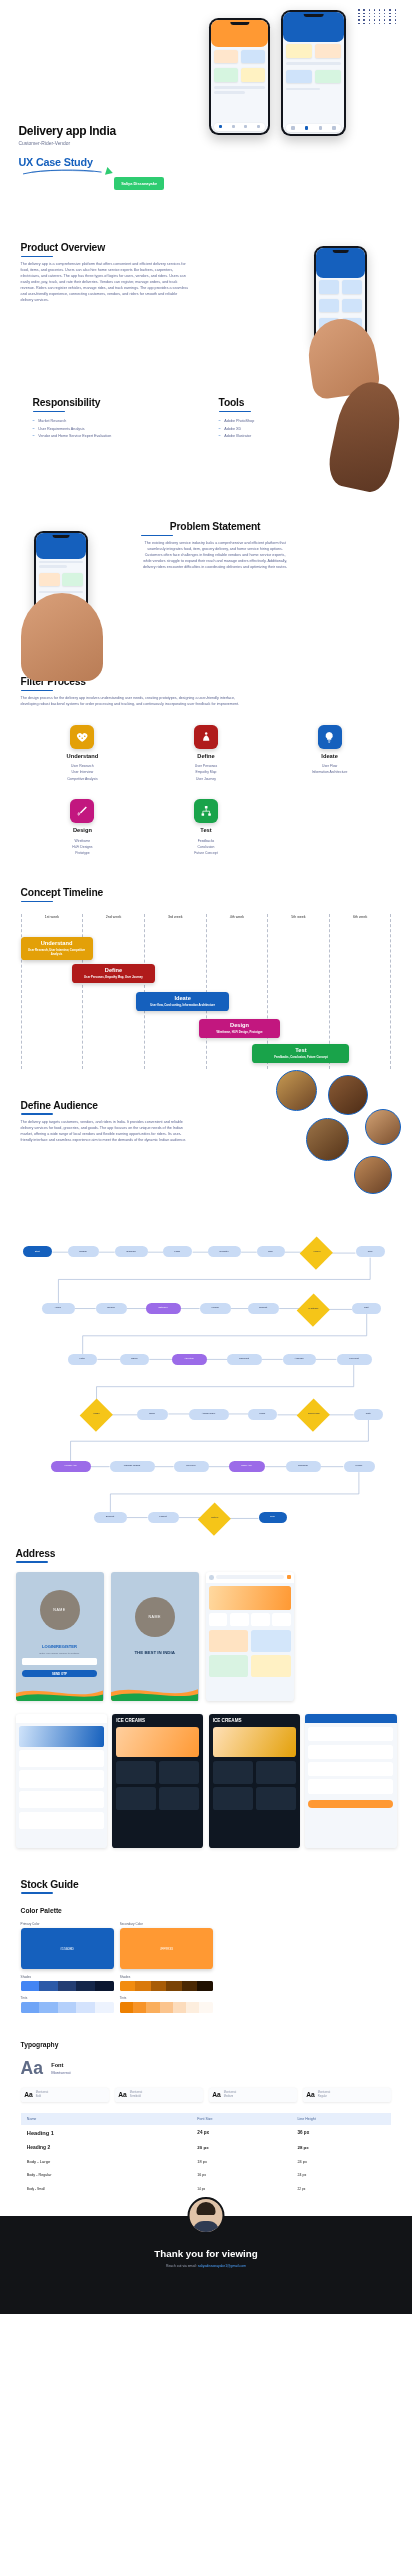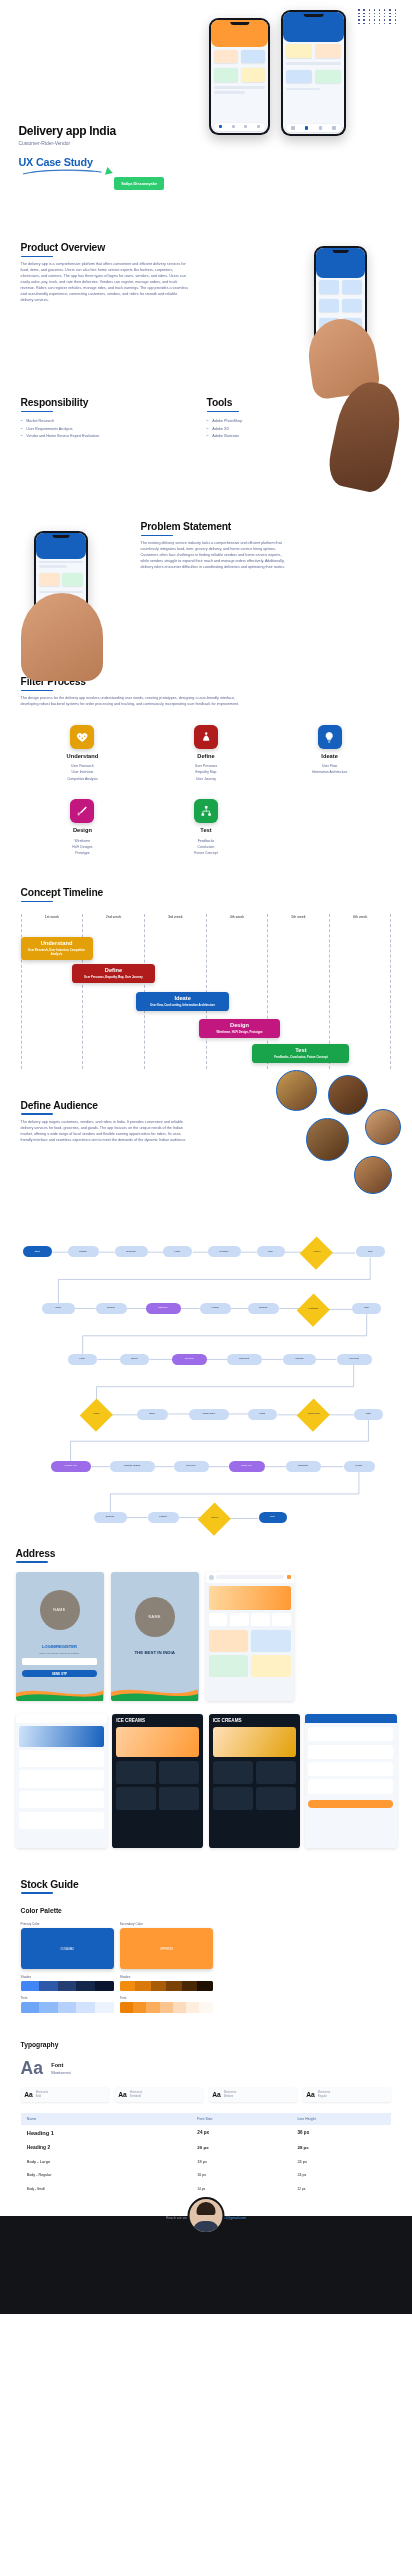--- a/index.html
+++ b/index.html
@@ -268,42 +268,42 @@
             <i class="on"></i>
             <i></i>
             <i></i>
           </div>
       </div>
     </div>
     <div class="hand" style="right:36px; top:77px; width:67px; height:77px; border-radius:50% 50% 20% 20%; transform:rotate(-8deg);"></div>
   </section>
 
   <section class="row2" style="padding:0 20.6px; height:124px; display:flex; gap:31px;">
-    <div style="width:155px;">
+    <div style="width:155px;margin-left:12px;">
       <div class="sec-title">Responsibility</div>
       <div class="sec-rule"></div>
       <ul class="bullets" style="margin-top:7.2px;">
         <li>Market Research</li>
         <li>User Requirements Analysis</li>
         <li>Vendor and Home Service Expert Evaluation</li>
       </ul>
     </div>
     <div style="width:113px;">
       <div class="sec-title">Tools</div>
       <div class="sec-rule"></div>
       <ul class="bullets" style="margin-top:7.2px;">
         <li>Adobe PhotoShop</li>
         <li>Adobe XD</li>
         <li>Adobe Illustrator</li>
       </ul>
     </div>
     <div class="hand" style="position:absolute; right:15.5px; top:-15.5px; width:62px; height:108px; background:linear-gradient(160deg,#8d5a3c,#5d3723); border-radius:45% 45% 28% 28%; transform:rotate(12deg);"></div>
   </section>
 
-  <section class="row2" style="padding:0 20.6px; height:155px;">
+  <section class="row2" style="padding:0 20.6px; height:155px;text-align:center;">
     <div style="margin-left:120px; width:149px;">
       <div class="sec-title">Problem Statement</div>
       <div class="sec-rule"></div>
       <p class="sec-body">The existing delivery service industry lacks a comprehensive and efficient platform that seamlessly integrates food, item, grocery delivery, and home service hiring options. Customers often face challenges in finding reliable vendors and home service experts, while vendors struggle to expand their reach and manage orders effectively. Additionally, delivery riders encounter difficulties in coordinating deliveries and optimizing their routes.</p>
     </div>
     <div class="phone" style="left:34px; top:10.3px; width:54px; height:101px;">
       <div class="scr">
         <div class="notch"></div>
         <div class="p-head" style="height:26%; background:#1560BD;"></div>
         <div class="p-bar"></div>
@@ -866,20 +866,21 @@
         </tr>
       </tbody>
     </table>
   </section>
 
   <footer class="footer">
     <div class="avatar">
       <span class="h"></span>
         <span class="b"></span>
     </div>
+    <div class="thanks">Thank you for viewing</div>
     <div class="reach">
       <span>Reach out via email:</span>
       <a href="#">saliyadissanayake1@gmail.com</a>
     </div>
   </footer>
 
 </div>
 
 
 </body></html>

